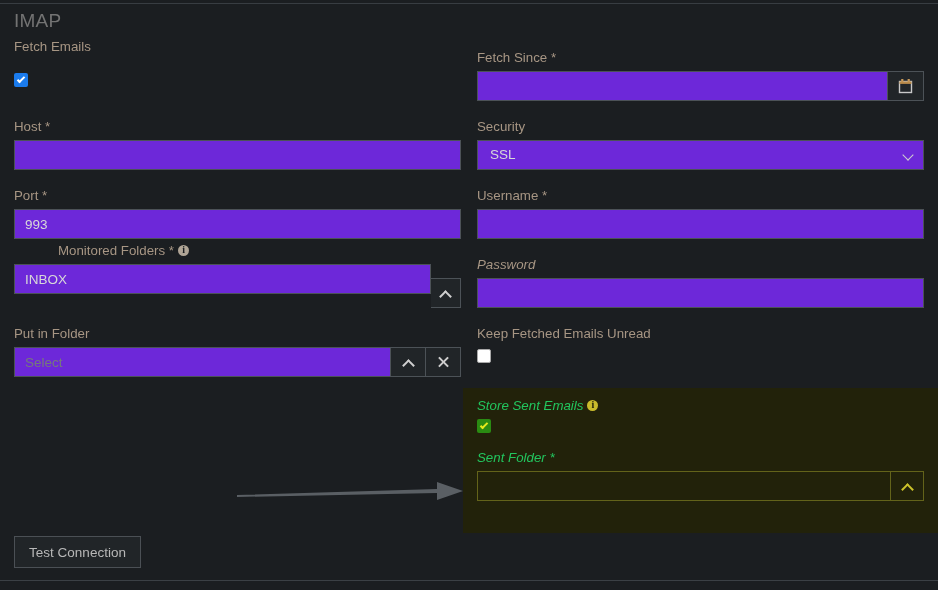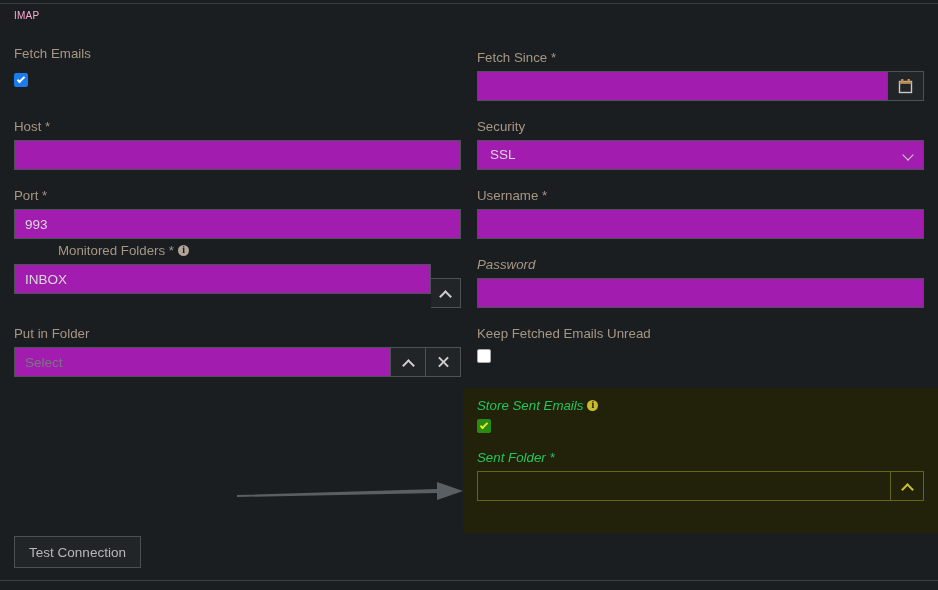--- a/index.html
+++ b/index.html
@@ -21,22 +21,22 @@
     background: #383d42;
   }
   .bottom-rule {
     position: absolute; left: 0; top: 580px;
     width: 938px; height: 1px;
     background: #3b4045;
   }
   .section-title {
     position: absolute;
     left: 14px; top: 10px;
-    font-size: 10px;
-    color: #f9a8d4;
+    font-size: 19px;
+    color: #737373;
     letter-spacing: .2px;
   }
 
   
   .highlight-panel {
     position: absolute;
     left: 463px; top: 388px;
     width: 475px; height: 145px;
     background: #22220a;
   }
@@ -71,21 +71,21 @@
     font-size: 10px;
     font-weight: bold;
     color: #1b1e21;
     line-height: 13px;
   }
   .info-icon.hl { background: #c9bb2c; }
   .info-icon.hl::after { color: #22220a; }
 
   .input {
     position: absolute;
-    background: #a21caf;
+    background: #6d28d9;
     border: 1px solid #4c5257;
     color: #d8d8d8;
     font-family: "Liberation Sans", sans-serif;
     font-size: 13.5px;
     padding: 0 10px;
     height: 30px;
     line-height: 28px;
     outline: none;
   }
   .input::placeholder { color: #76797c; }
@@ -218,21 +218,21 @@
 <body>
 
 <div id="root">
 
   <div class="top-rule"></div>
 
   <div class="section-title">IMAP</div>
 
   <div class="highlight-panel"></div>
 
-  <div class="field" style="left:14px; top:46px;">
+  <div class="field" style="left:14px; top:39px;">
     <div class="label">Fetch Emails</div>
   </div>
   <div class="cb blue" style="left:14px; top:73px;">
     <span class="tick"></span>
   </div>
 
   <div class="field" style="left:14px; top:119px;">
     <div class="label">Host *</div>
   </div>
   <input class="input" style="left: 14px; top: 140px; width: 447px;" value="">

